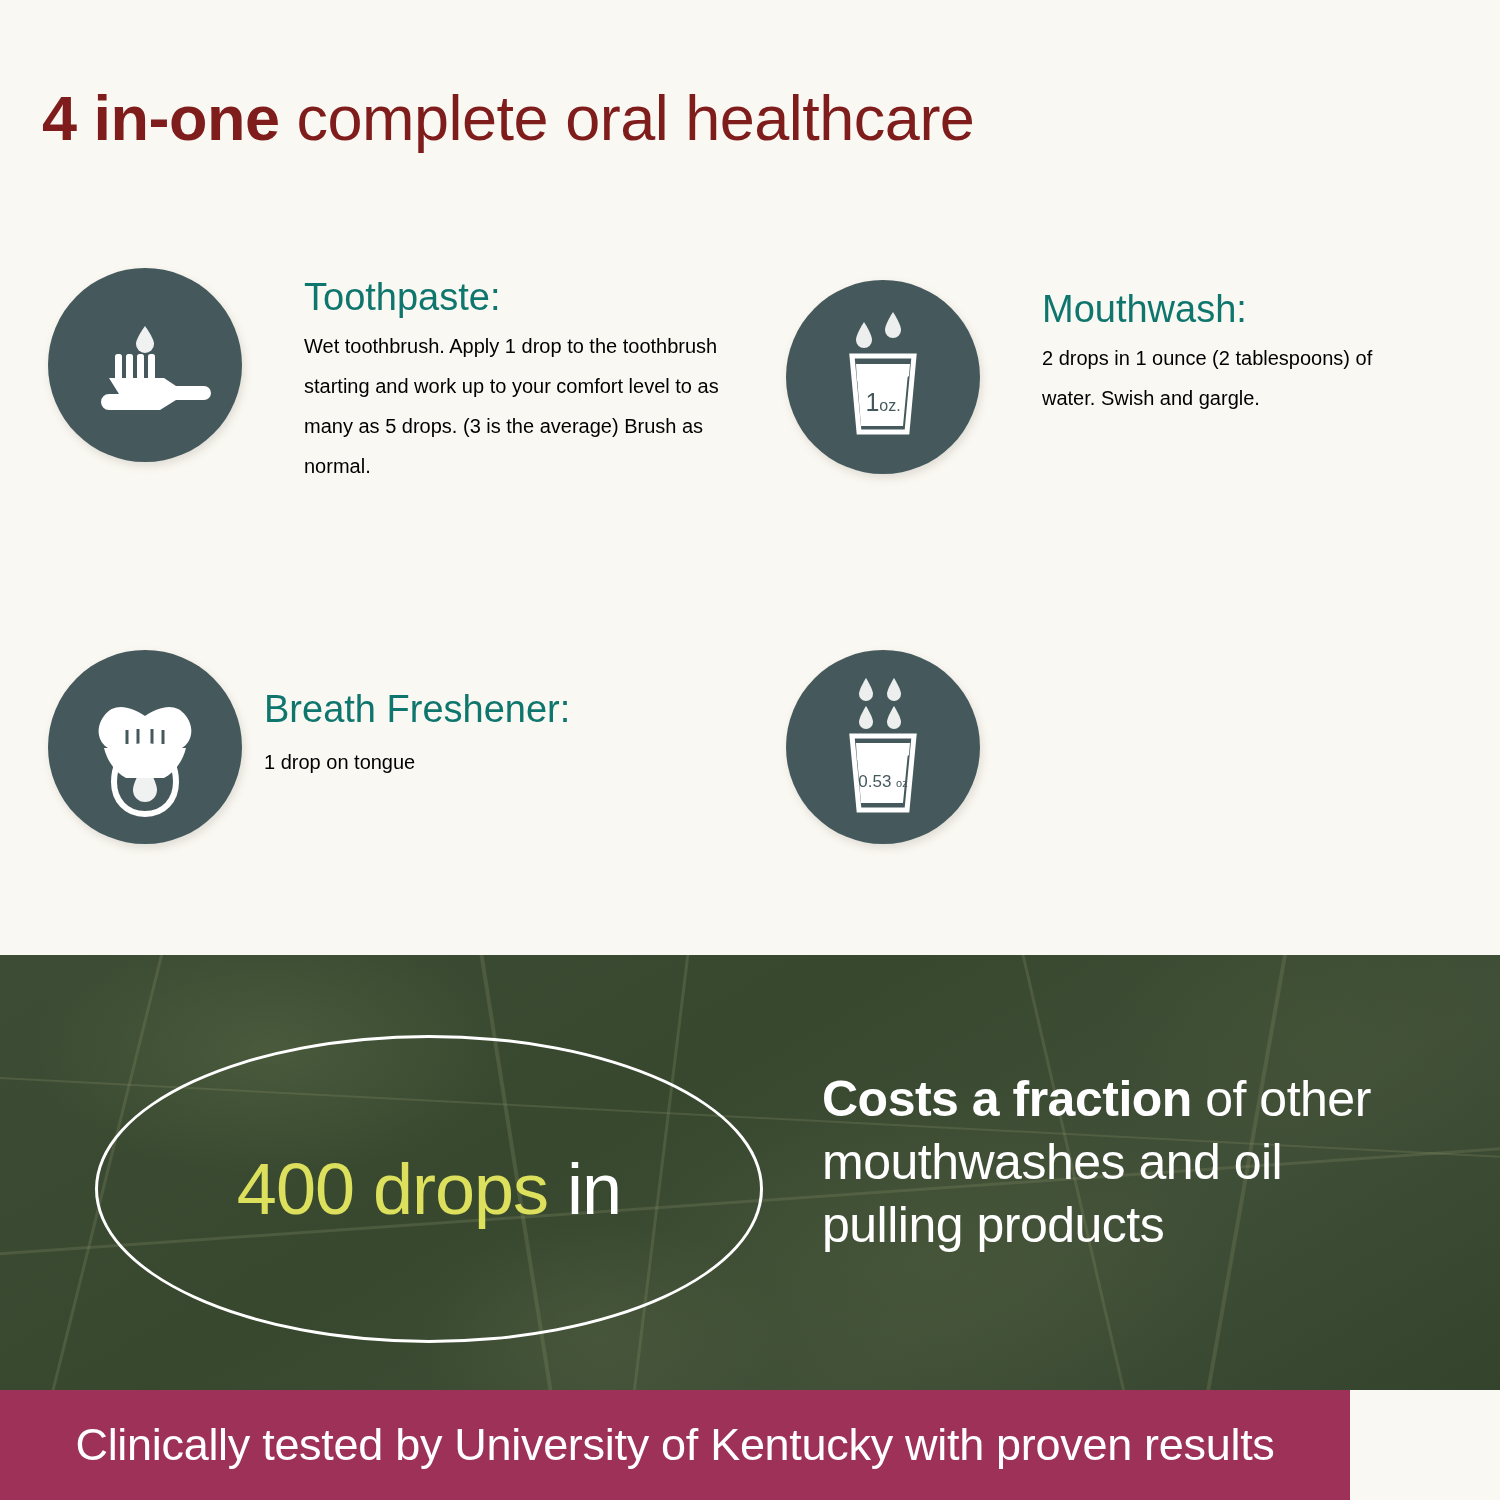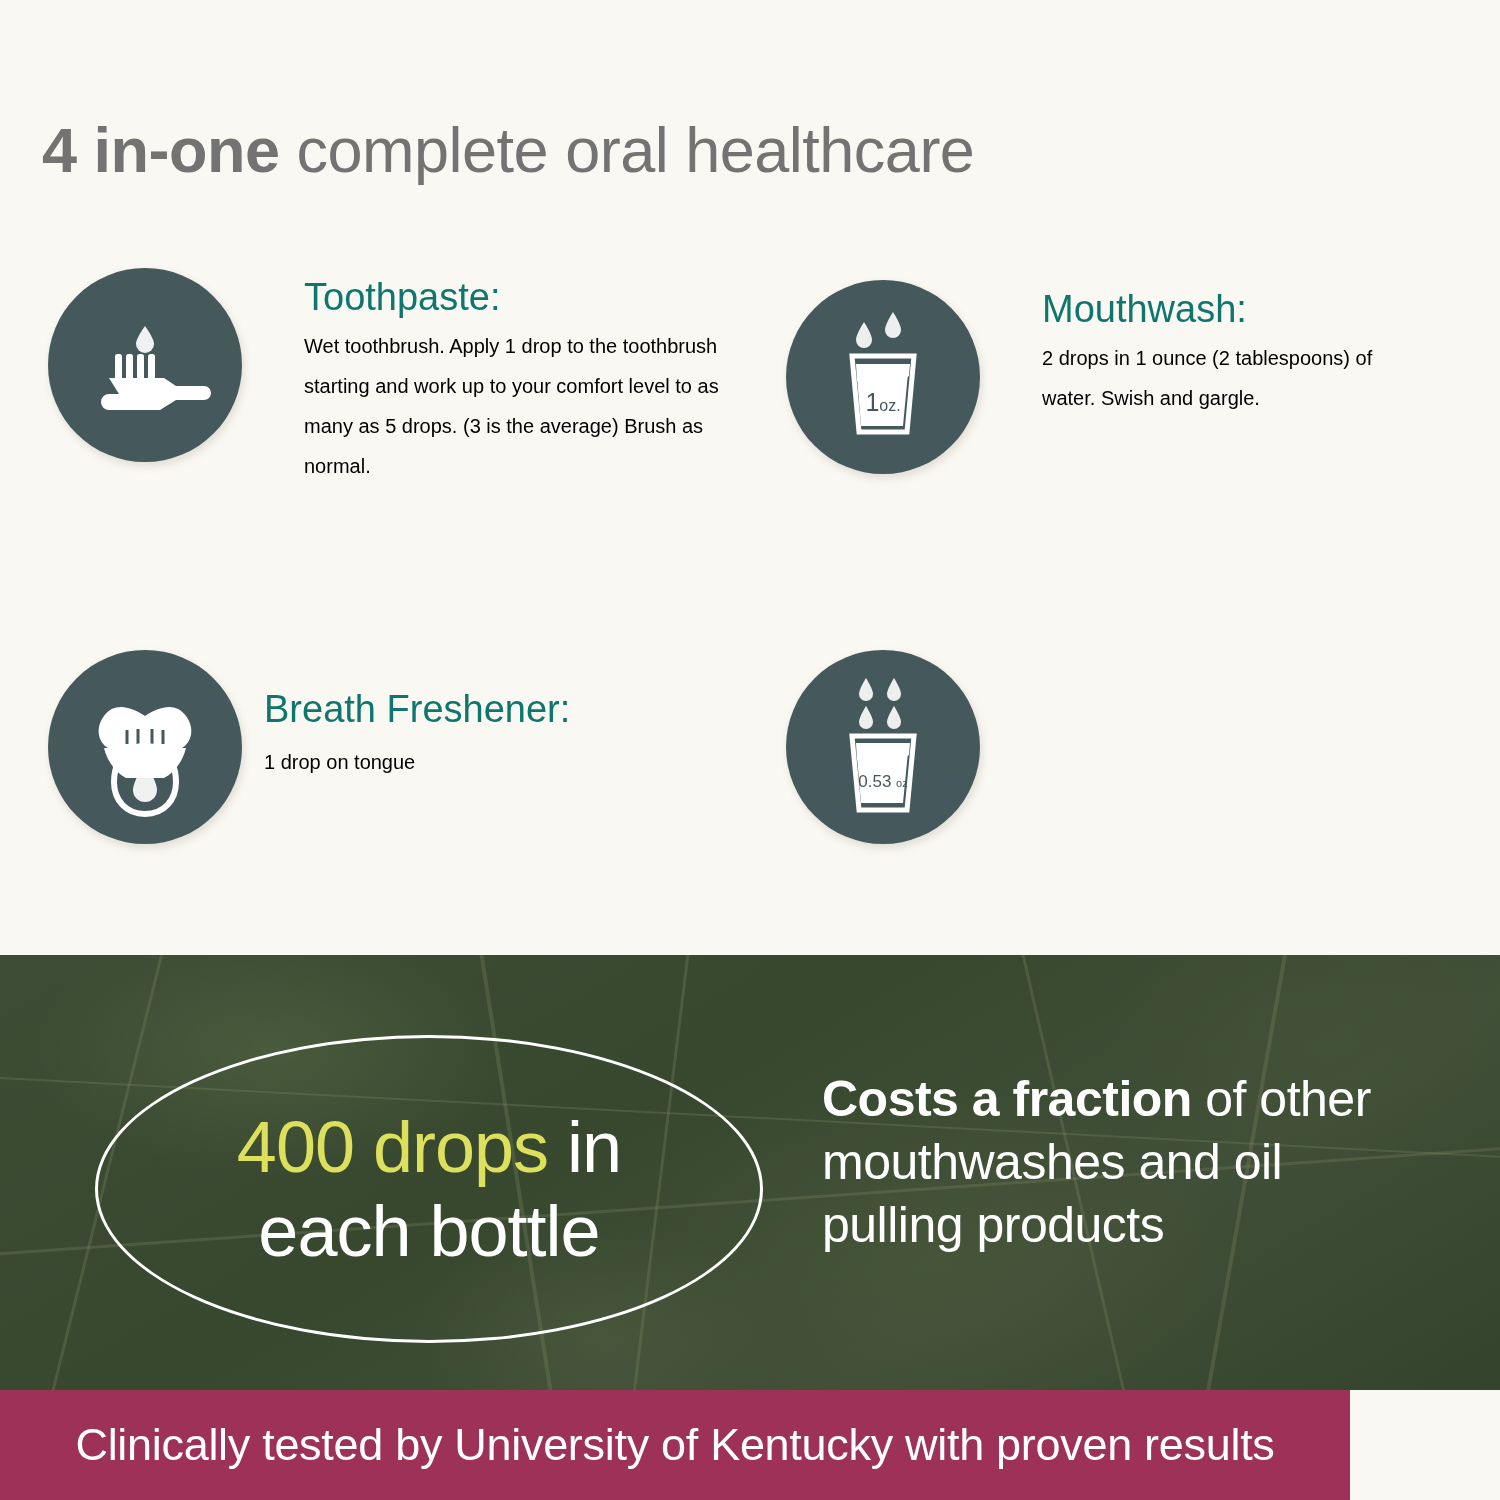--- a/index.html
+++ b/index.html
@@ -12,24 +12,23 @@
   }
 
   
   .top-section{
     position:absolute; left:0; top:0; width:1500px; height:955px;
     background:#faf8f2;
   }
   .page-title{
     position:absolute; left:42px; top:82px;
     font-size:63px; line-height:72px;
-    color:#737373;
+    color:#7f1d1d;
     letter-spacing:-0.5px;
     white-space:nowrap;
-    margin-top:32px;
   }
   .page-title .strong{ font-weight:bold; }
   .page-title .light{ font-weight:normal; }
 
   .feature{
     position:absolute;
     display:flex;
     align-items:flex-start;
   }
   .feat-tp{ left:48px;  top:268px; width:700px; }
@@ -231,21 +230,20 @@
     <div class="vein v4"></div>
     <div class="vein v5"></div>
     <div class="vein v6"></div>
     <div class="vein v7"></div>
   </div>
 </div>
 
 <div class="drops-oval">
   <div class="drops-oval-text">
     <span class="drops-number">400 drops</span><span> in</span><br>
-    <span>each bottle</span>
   </div>
 </div>
 
 <div class="costs-block">
   <span class="strong">Costs a fraction</span><span> of other mouthwashes and oil pulling products</span>
 </div>
 
 <div class="bottom-banner">
   <div class="bottom-banner-text">Clinically tested by University of Kentucky with proven results</div>
 </div>

